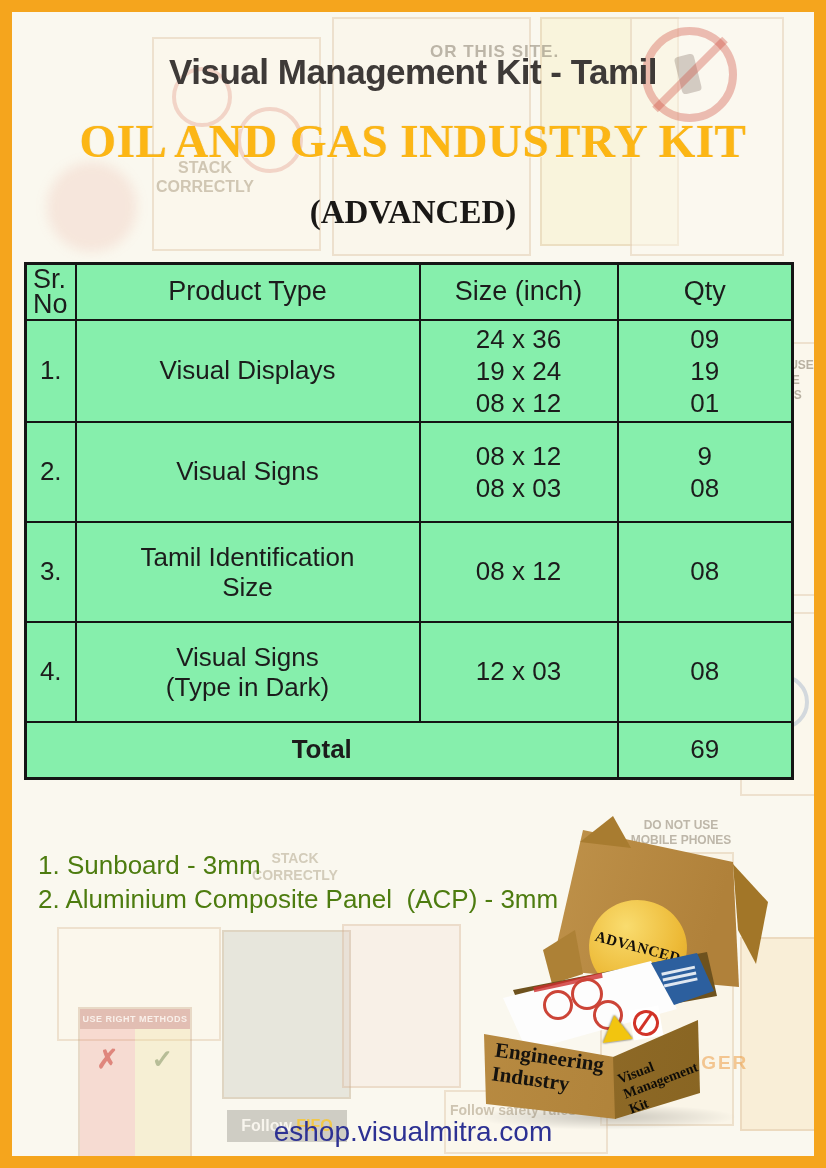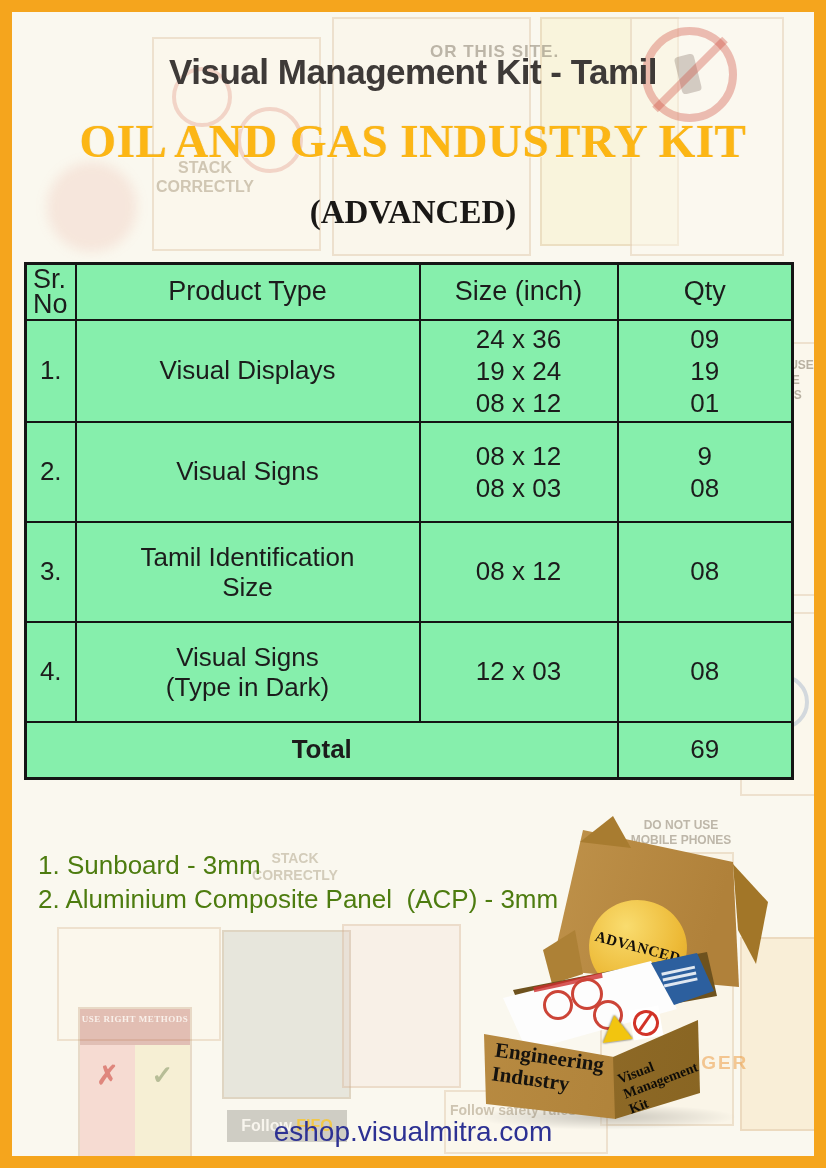--- a/index.html
+++ b/index.html
@@ -32,21 +32,21 @@
   .wm-dnu2{left:614px;top:806px;width:110px;font-size:12px;text-align:center;line-height:15px;color:rgba(130,118,100,.5);}
   .wm-stack1{left:138px;top:146px;width:110px;font-size:16px;text-align:center;line-height:19px;color:rgba(165,150,122,.5);}
   .wm-stack2{left:228px;top:838px;width:110px;font-size:14px;text-align:center;line-height:17px;color:rgba(165,150,122,.45);}
   .wm-danger{left:642px;top:1040px;font-size:19px;letter-spacing:2px;color:rgba(235,150,55,.5);}
   .wm-rules{left:438px;top:1090px;font-size:14px;color:rgba(170,155,130,.55);}
   .phone-sign{position:absolute;left:630px;top:15px;width:95px;height:95px;}
   .phone-ring{position:absolute;inset:0;border-radius:50%;border:8px solid rgba(205,75,60,.35);}
   .phone-bar{position:absolute;left:44px;top:-2px;width:8px;height:99px;background:rgba(205,75,60,.35);transform:rotate(45deg);}
   .phone-body{position:absolute;left:36px;top:28px;width:20px;height:38px;border-radius:4px;background:rgba(120,100,90,.3);transform:rotate(-14deg);}
   .poster-urm{position:absolute;left:66px;top:995px;width:110px;height:150px;border:2px solid rgba(190,150,110,.3);}
-  .urm-head{height:36px;background:rgba(170,60,45,.3);color:rgba(255,253,248,.8);font-size:9px;font-weight:bold;text-align:center;line-height:20px;letter-spacing:.5px;font-family:Liberation Serif, serif;}
+  .urm-head{height:20px;background:rgba(170,60,45,.3);color:rgba(255,253,248,.8);font-size:9px;font-weight:bold;text-align:center;line-height:20px;letter-spacing:.5px;}
   .urm-body{display:flex;height:128px;}
   .urm-left{width:50%;background:rgba(230,120,110,.22);color:rgba(200,50,40,.5);font-size:26px;font-weight:bold;text-align:center;line-height:60px;}
   .urm-right{width:50%;background:rgba(240,220,150,.3);color:rgba(120,140,90,.5);font-size:26px;font-weight:bold;text-align:center;line-height:60px;}
   .fifo{position:absolute;left:215px;top:1098px;width:120px;height:32px;background:rgba(110,105,95,.3);text-align:center;line-height:32px;font-weight:bold;font-size:16px;}
   .fifo .fw{color:rgba(255,252,245,.85);}
   .fifo .fy{color:rgba(245,200,60,.9);}
 
   
   .content{position:absolute;inset:0;z-index:2;}
   .main-title{position:absolute;left:0;top:40px;width:100%;text-align:center;font-size:35px;font-weight:bold;letter-spacing:-.5px;color:#3E3A38;}

